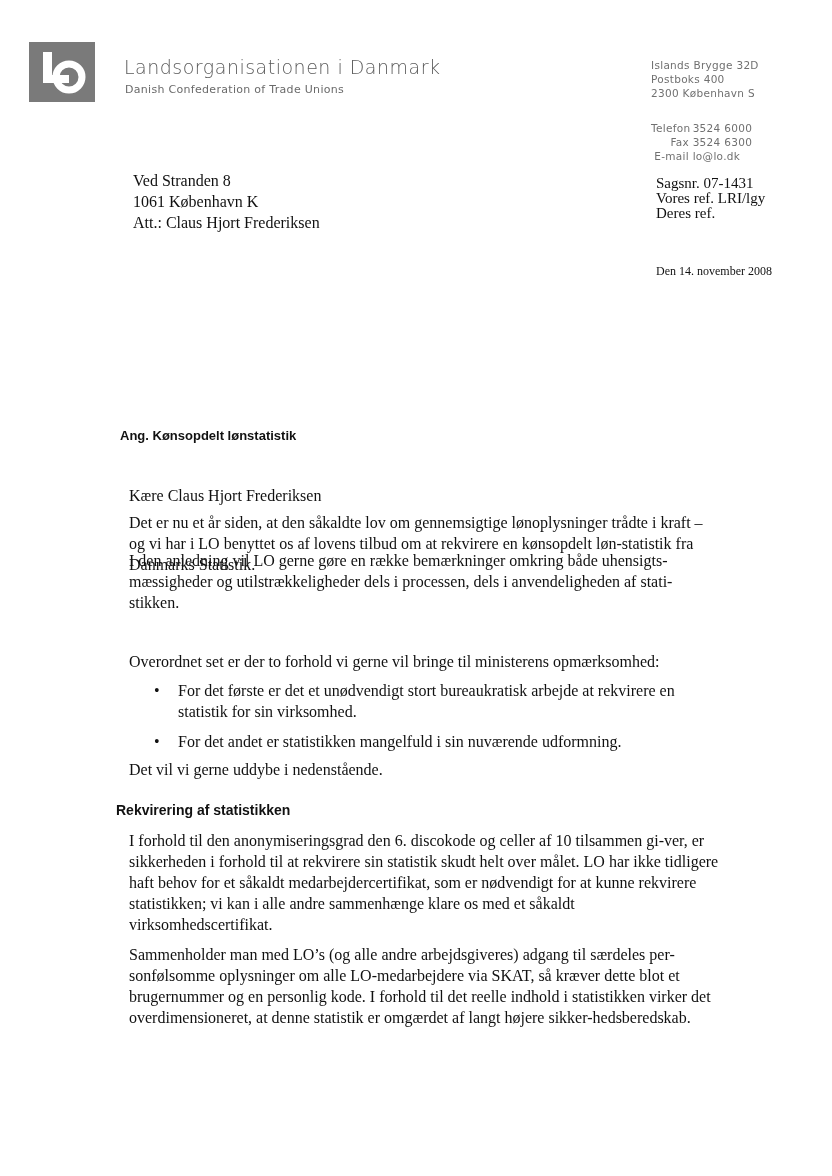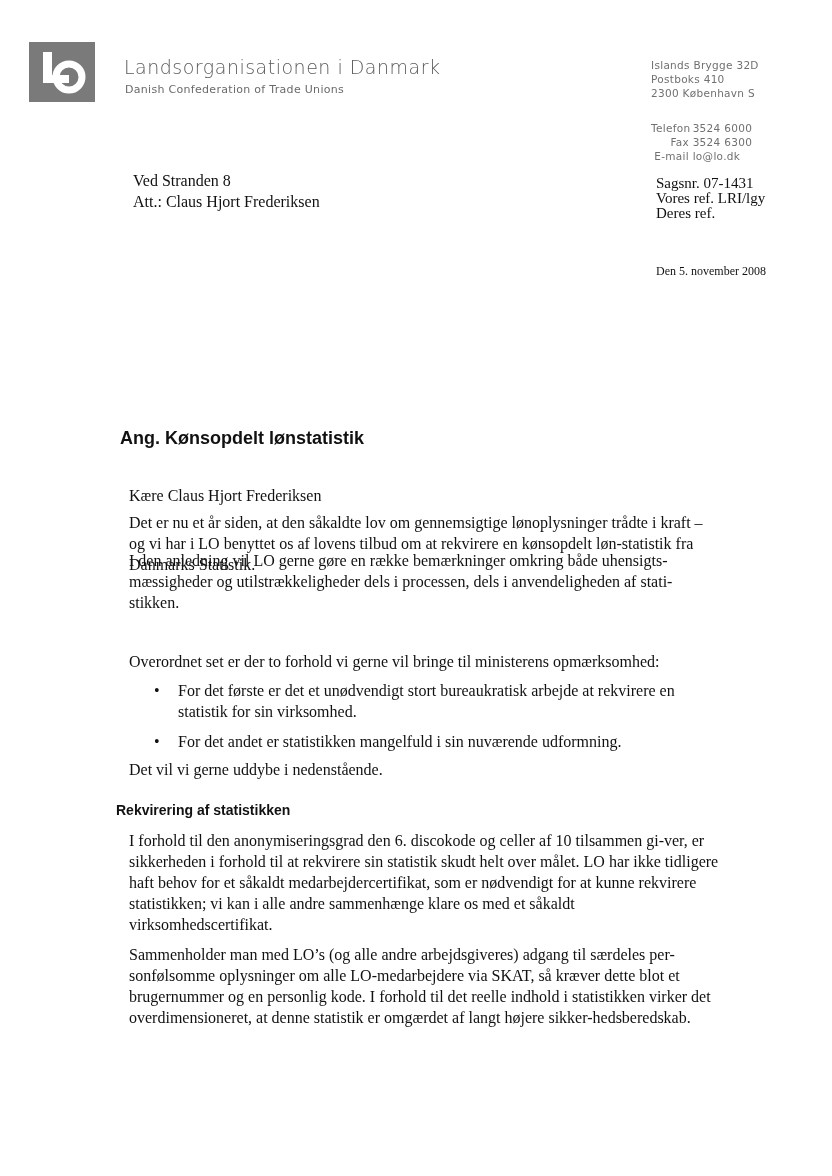--- a/index.html
+++ b/index.html
@@ -17,21 +17,21 @@
 
   .addr { left: 651px; font-family: "DejaVu Sans", sans-serif; font-size: 10.5px; color: #707070; letter-spacing: 0.3px; line-height: 14px; }
   .addr div { white-space: nowrap; }
   .addr .lbl { display:inline-block; width: 38px; text-align: right; }
 
   .serif { font-family: "Liberation Serif", serif; }
   .recipient { left: 133px; top: 170px; font-size: 16px; line-height: 21px; }
   .refs { left: 656px; top: 176px; font-size: 15px; line-height: 15px; }
   .date { left: 656px; top: 264px; font-size: 12px; }
 
-  .subject { left: 120px; top: 428px; font-family: "Liberation Sans", sans-serif; font-weight: bold; font-size: 18px; }
+  .subject { left: 120px; top: 428px; font-family: "Liberation Sans", sans-serif; font-weight: bold; font-size: 13px; }
   .section-heading { left: 116px; top: 802px; font-family: "Liberation Sans", sans-serif; font-weight: bold; font-size: 14px; }
 
   .body-text { left: 129px; width: 590px; font-size: 16px; line-height: 21px; }
   .bullet { left: 154px; width: 565px; font-size: 16px; line-height: 21px; }
   .bullet .dot { position: absolute; left: 0; top: 0; }
   .bullet .txt { margin-left: 24px; display:block; }
 </style>
 </head>
 <body>
 
@@ -42,41 +42,42 @@
     <rect x="14" y="33" width="26" height="8" fill="#fff"></rect>
     <circle cx="40" cy="35" r="13" fill="none" stroke="#fff" stroke-width="7"></circle>
   </svg>
 </div>
 
 <div class="abs org-name">Landsorganisationen i Danmark</div>
 <div class="abs org-sub">Danish Confederation of Trade Unions</div>
 
 <div class="abs addr" style="top:58px;">
   <div>Islands Brygge 32D</div>
-  <div>Postboks 410</div>
+  <div>Postboks 400</div>
   <div>2300 København S</div>
 </div>
 
 <div class="abs addr" style="top:121px;">
   <div><span class="lbl">Telefon</span> <span>3524 6000</span></div>
   <div><span class="lbl">Fax</span> <span>3524 6300</span></div>
   <div><span class="lbl">E-mail</span> <span>lo@lo.dk</span></div>
 </div>
 
 <div class="abs serif recipient">
   <div>Ved Stranden 8</div>
+  <div>1061 København K</div>
   <div>Att.: Claus Hjort Frederiksen</div>
 </div>
 
 <div class="abs serif refs">
   <div>Sagsnr. 07-1431</div>
   <div>Vores ref. LRI/lgy</div>
   <div>Deres ref.</div>
 </div>
-<div class="abs serif date">Den 5. november 2008</div>
+<div class="abs serif date">Den 14. november 2008</div>
 
 <div class="abs subject">Ang. Kønsopdelt lønstatistik</div>
 
 <div class="abs serif body-text" style="top:485px;">Kære Claus Hjort Frederiksen</div>
 
 <div class="abs serif body-text" style="top:512px;">Det er nu et år siden, at den såkaldte lov om gennemsigtige lønoplysninger trådte i kraft – og vi har i LO benyttet os af lovens tilbud om at rekvirere en kønsopdelt løn-statistik fra Danmarks Statistik.</div>
 <div class="abs serif body-text" style="top:550px;">I den anledning vil LO gerne gøre en række bemærkninger omkring både uhensigts-mæssigheder og utilstrækkeligheder dels i processen, dels i anvendeligheden af stati-stikken.</div>
 <div class="abs serif body-text" style="top:651px;">Overordnet set er der to forhold vi gerne vil bringe til ministerens opmærksomhed:</div>
 
 <div class="abs serif bullet" style="top:680px;">

